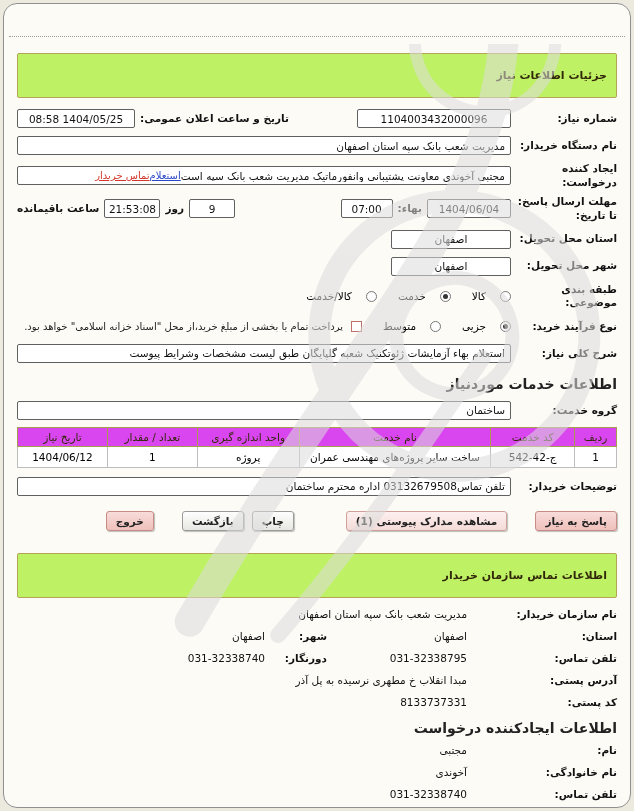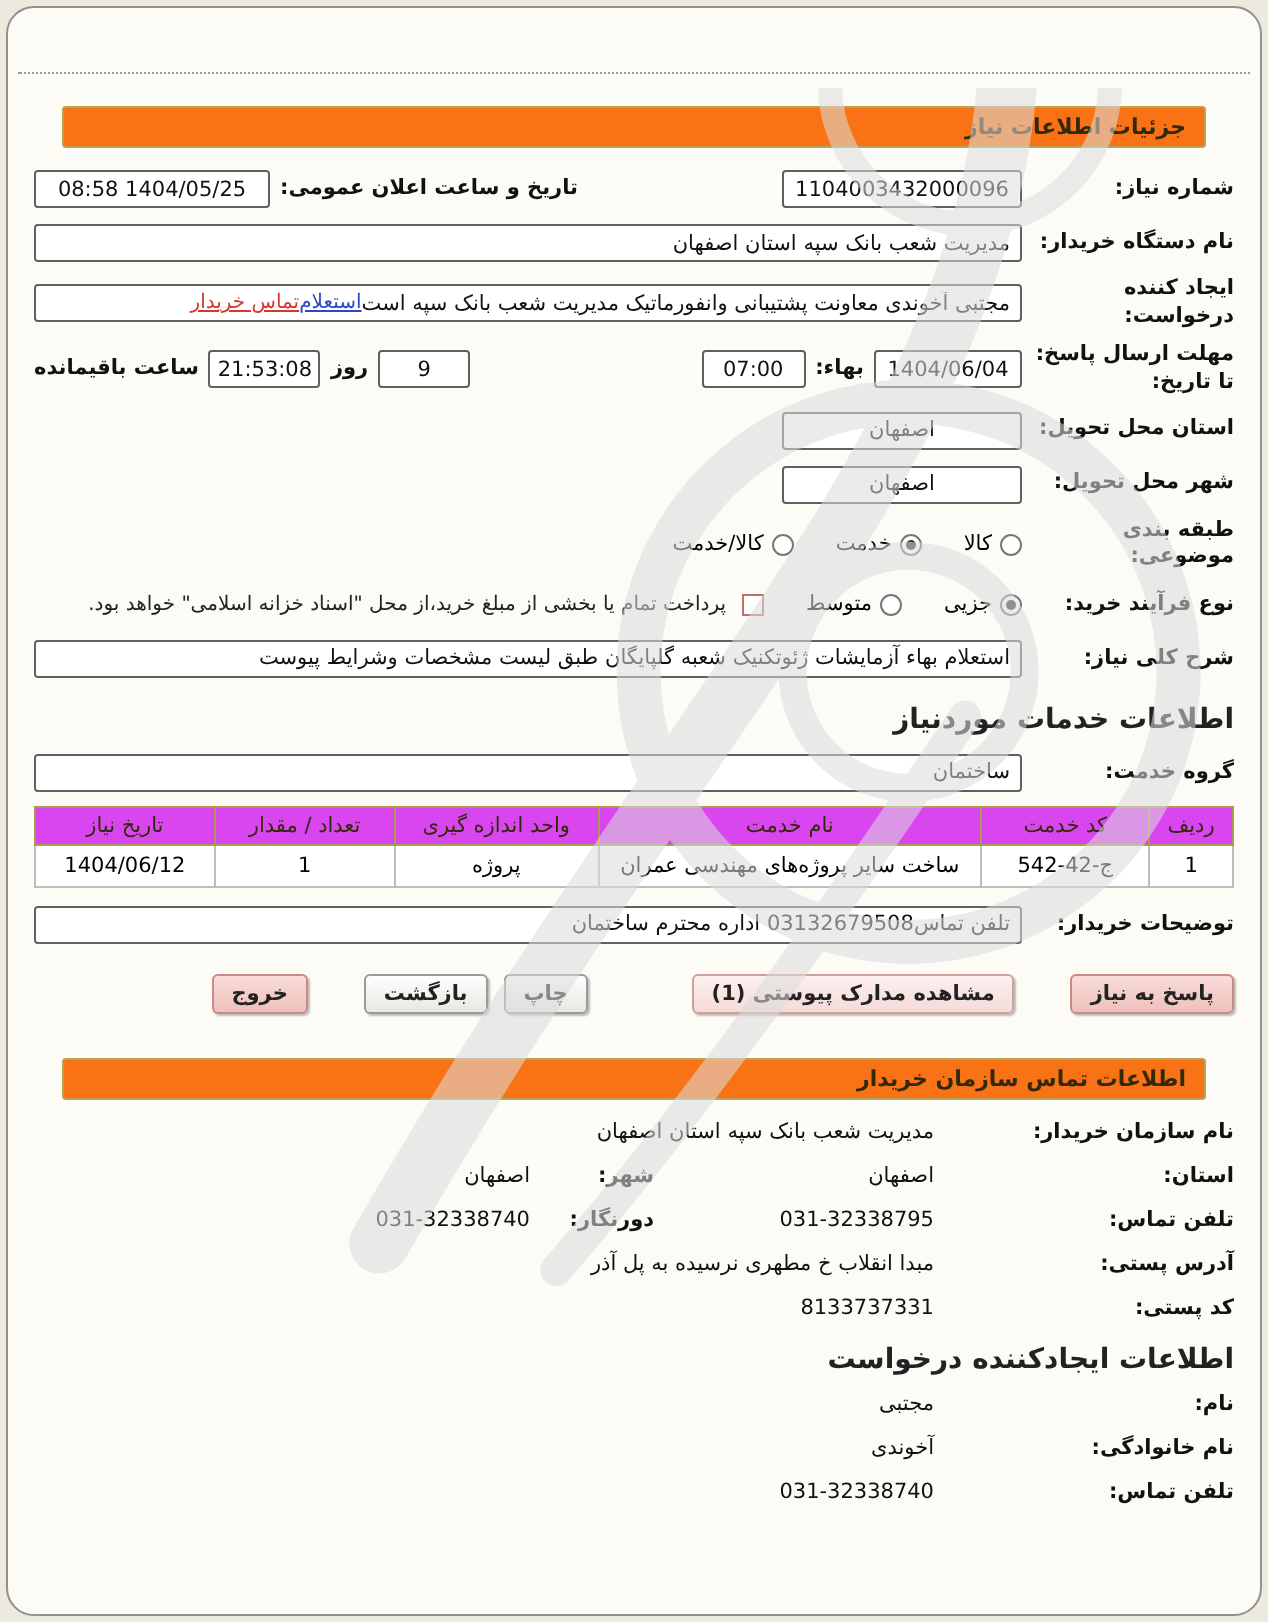--- a/index.html
+++ b/index.html
@@ -2,37 +2,37 @@
 <html lang="fa" dir="rtl"><head>
 <meta charset="utf-8">
 <style>
   *{box-sizing:border-box;margin:0;padding:0}
   html,body{width:634px;height:811px}
   body{font-family:"DejaVu Sans",sans-serif;direction:rtl;background:#eceadf;overflow:hidden;position:relative}
   .page{position:absolute;inset:3px;background:#fcfbf6;border:1px solid #909090;border-radius:14px;overflow:hidden}
   .watermark{position:absolute;left:50px;top:40px;z-index:5;pointer-events:none}
   .content{position:relative;z-index:1}
   .topstrip{height:33px;margin:0 5px;border-bottom:1px dotted #9b9b9b}
-  .section-bar{margin:16px 27px 10px;background:#f97316;border:1px solid #b3a554;color:#33290a;font-weight:bold;font-size:11px;padding:3px 9px;border-radius:2px}
+  .section-bar{margin:16px 13px 10px;background:#bef264;border:1px solid #b3a554;color:#33290a;font-weight:bold;font-size:11px;padding:15px 9px;border-radius:2px}
   .mt{margin-top:22px}
   .form{margin:0 13px}
   .row{display:flex;align-items:center;column-gap:5px;margin-bottom:6px;font-size:10.5px;min-height:21px}
   .lbl{font-weight:bold;color:#111;line-height:1.3}
   .nw{white-space:nowrap}
   .col1{width:101px;flex:0 0 101px}
   .grow{flex:1}
   .box{background:#fff;border:1px solid #606060;border-radius:2px;height:19px;display:flex;align-items:center;padding:0 5px;font-size:10.5px;color:#111;white-space:nowrap}
   .center{justify-content:center}
   .fgrow{flex:1;min-width:0}
-  .w142{width:120px}.w118{width:118px}.w84{width:74px}.w52{width:52px}.w46{width:46px}.w72{width:56px}.w120{width:120px}
+  .w142{width:154px}.w118{width:118px}.w84{width:84px}.w52{width:52px}.w46{width:46px}.w72{width:56px}.w120{width:120px}
   .ltr{direction:ltr}
   .link{font-size:10px;text-decoration:underline;cursor:pointer;white-space:nowrap}
   .blue{color:#2b48c8}.red{color:#d4382c}
   .ellip{overflow:hidden;text-overflow:ellipsis;white-space:nowrap;flex:0 1 auto}
-  .radio-item{display:flex;align-items:center;gap:4px;margin-left:16px;cursor:pointer}
+  .radio-item{display:flex;align-items:center;gap:14px;margin-left:16px;cursor:pointer}
   .radio{width:11px;height:11px;border:1px solid #777;border-radius:50%;background:#fff;flex:0 0 11px;position:relative}
   .radio.checked::after{content:"";position:absolute;inset:2px;border-radius:50%;background:#333}
   .checkbox{width:11px;height:11px;border:1px solid #c0706a;background:#fff;flex:0 0 11px;margin-left:3px;cursor:pointer}
   .note{font-size:10px;white-space:nowrap;color:#222;overflow:hidden}
   .subtitle{font-weight:bold;font-size:14px;margin:12px 13px 8px;color:#222}
   table{width:calc(100% - 26px);margin:2px 13px 8px;border-collapse:collapse;font-size:10.5px;table-layout:fixed}
   th{background:#d946ef;border:1px solid #a99b4e;color:#33290a;font-weight:normal;padding:3px 2px}
   td{background:#fff;border:1px solid #bdbdbd;text-align:center;padding:4px 2px}
   .btn-row{display:flex;align-items:center;column-gap:8px;margin:14px 13px 0}
   .btn{font-family:inherit;font-size:10.5px;font-weight:bold;height:20px;padding:0 9px;border:1px solid #9a9a9a;border-radius:3px;background:linear-gradient(#fefefe,#e7e7e2);box-shadow:1px 1px 1px rgba(0,0,0,.25);cursor:pointer;color:#222;white-space:nowrap}

